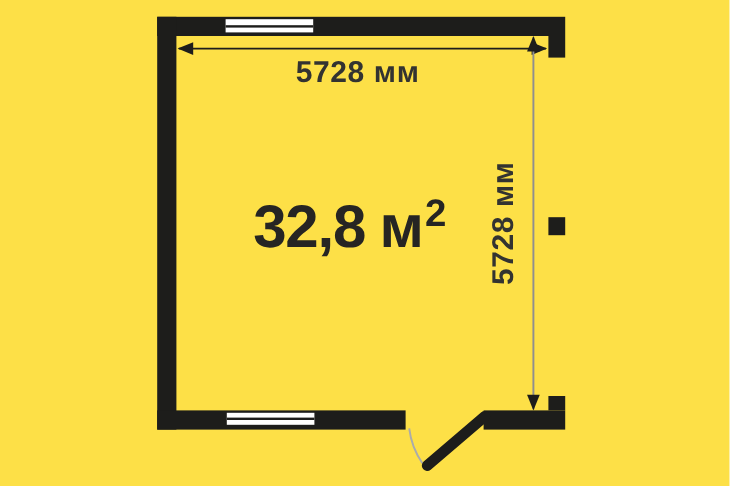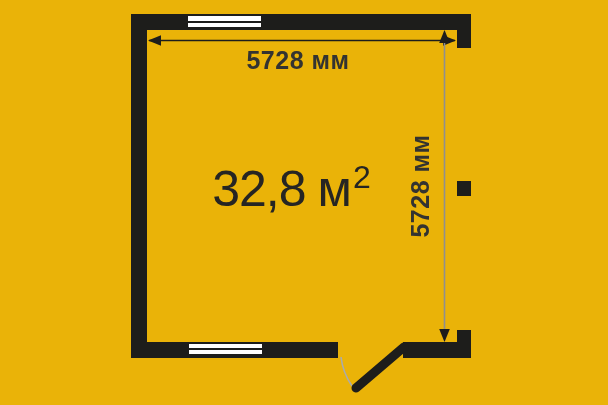--- a/index.html
+++ b/index.html
@@ -1,19 +1,19 @@
 <!DOCTYPE html>
 <html><head>
 <meta charset="utf-8">
 <style>
   html,body{margin:0;padding:0;background:#ffffff;}
   .canvas{
     position:relative;
     width:608px;height:405px;
-    background:#eab308;
+    background:#fde047;
     font-family:"Liberation Sans","DejaVu Sans",sans-serif;
     overflow:hidden;
   }
   
   .wall{position:absolute;background:#1d1d1b;}
   .wall-top          {left:131px;top:14px;width:340px;height:16px;}
   .wall-left         {left:131px;top:14px;width:16px;height:344px;}
   .wall-bottom-left  {left:131px;top:342px;width:207px;height:16px;}
   .wall-bottom-right {left:403px;top:342px;width:68px;height:16px;}
   .stub-top-right    {left:457px;top:30px;width:14px;height:18px;}
@@ -46,21 +46,21 @@
     left:420px;top:186px;
     transform:translate(-50%,-50%) rotate(-90deg);
   }
   
   .area-label{
     position:absolute;
     left:131px;top:160px;width:320px;
     text-align:center;
     color:#262523;
     font-size:50px;
-    font-weight:400;
+    font-weight:700;
     letter-spacing:-1px;
     line-height:1.1;
     white-space:nowrap;
   }
   .area-label .unit{margin-left:12px;}
   .area-label .exp{
     font-size:32px;
     vertical-align:18px;
     margin-left:2px;
   }

